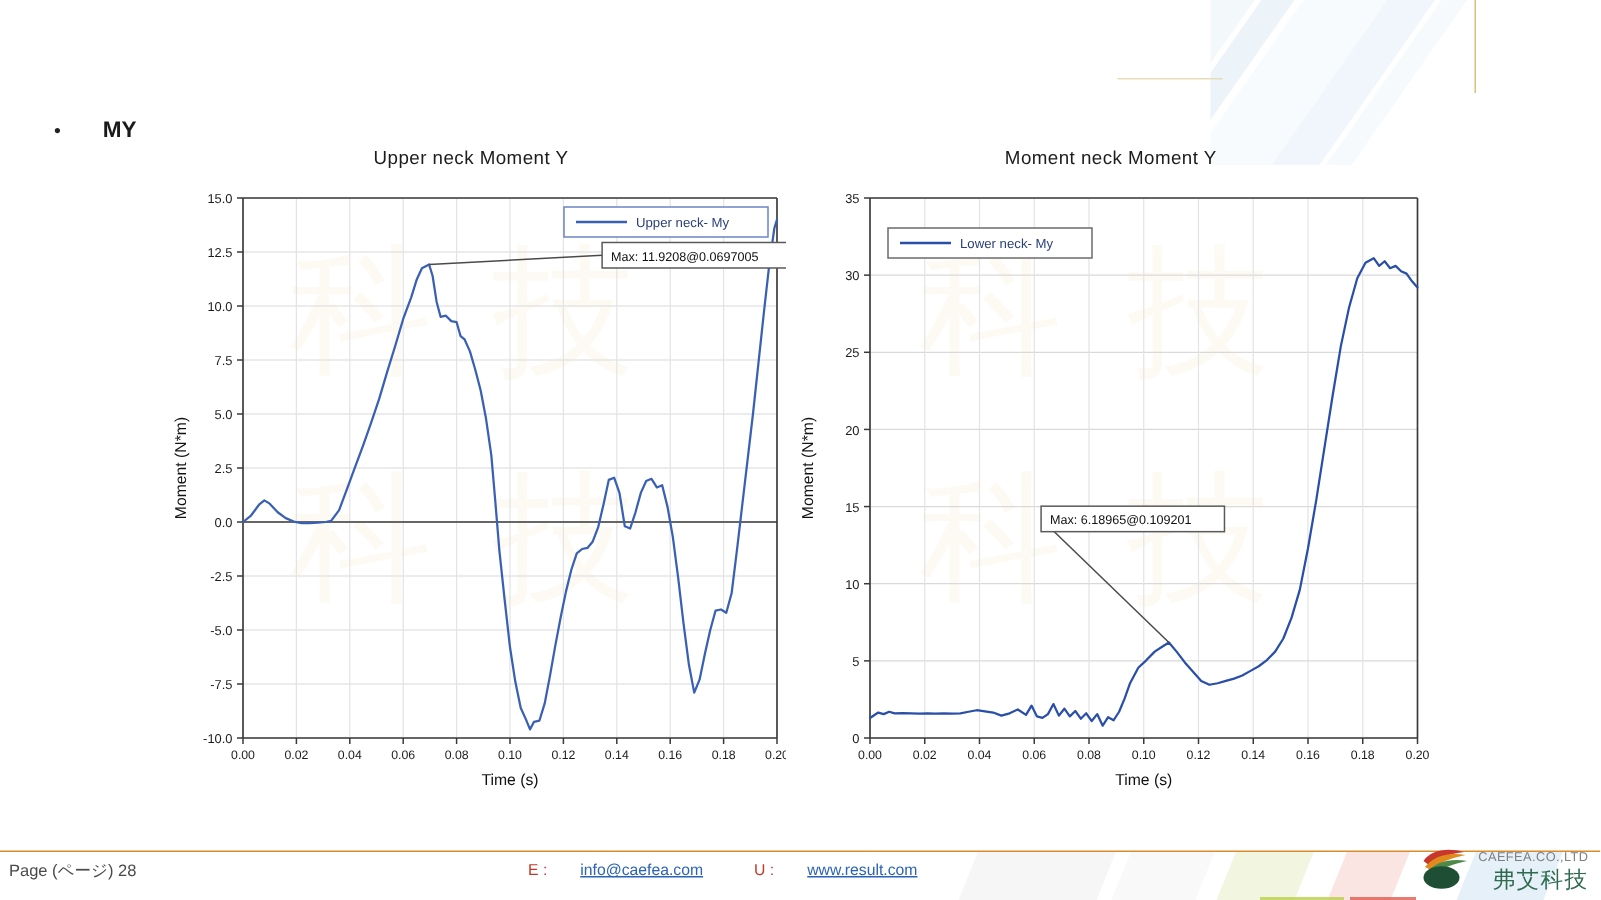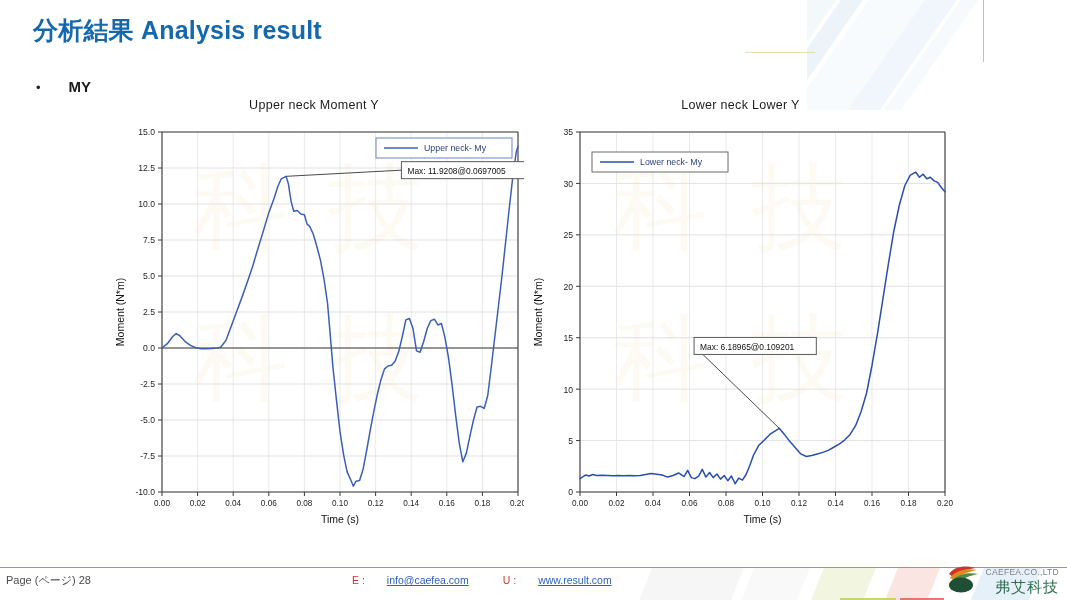--- a/index.html
+++ b/index.html
@@ -107,21 +107,20 @@
   <div class="deco tr-wrap">
     <i class="tr1"></i>
       <i class="tr2"></i>
       <i class="tr3"></i>
       <i class="tr4"></i>
       <i class="tr5"></i>
   </div>
   <div class="deco goldline"></div>
   <div class="deco goldline2"></div>
 
-  <div class="page-title">分析結果 Analysis result</div>
   <div class="bullet-row">
     <span class="bullet-dot">•</span>
     <span class="bullet-text">MY</span>
   </div>
 
   <div class="charts">
 
     <div class="chart chart-left">
       <div class="chart-title">Upper  neck  Moment Y</div>
       <div class="chart-svg-wrap">
@@ -224,21 +223,21 @@
             <g>
               <rect x="272" y="18" width="136" height="20" fill="#ffffff" stroke="#6b84c4" stroke-width="1"></rect>
               <line x1="280" y1="28" x2="314" y2="28" stroke="#3a60b4" stroke-width="1.6"></line>
               <text x="320" y="31.4" font-size="8.8" fill="#2a3f7a" font-family="&quot;Liberation Sans&quot;, sans-serif">Upper  neck- My</text>
             </g>
           </svg>
       </div>
     </div>
 
     <div class="chart chart-right">
-      <div class="chart-title">Lower  neck  Lower Y</div>
+      <div class="chart-title">Moment  neck  Moment Y</div>
       <div class="chart-svg-wrap">
         <svg class="plot" id="svg-right" viewBox="0 0 425 426" preserveAspectRatio="none">
             <clipPath id="lower-neck-my-clip">
               <rect x="52" y="12" width="365" height="360"></rect>
             </clipPath>
             <g clip-path="url(#lower-neck-my-clip)" opacity="0.18">
               <text x="132.3" y="120" font-size="95" fill="#efe9bf" text-anchor="middle" font-family="&quot;DejaVu Sans&quot;, sans-serif">科</text>
               <text x="271" y="120" font-size="95" fill="#efe9bf" text-anchor="middle" font-family="&quot;DejaVu Sans&quot;, sans-serif">技</text>
               <text x="132.3" y="271.2" font-size="95" fill="#efe9bf" text-anchor="middle" font-family="&quot;DejaVu Sans&quot;, sans-serif">科</text>
               <text x="271" y="271.2" font-size="95" fill="#efe9bf" text-anchor="middle" font-family="&quot;DejaVu Sans&quot;, sans-serif">技</text>

